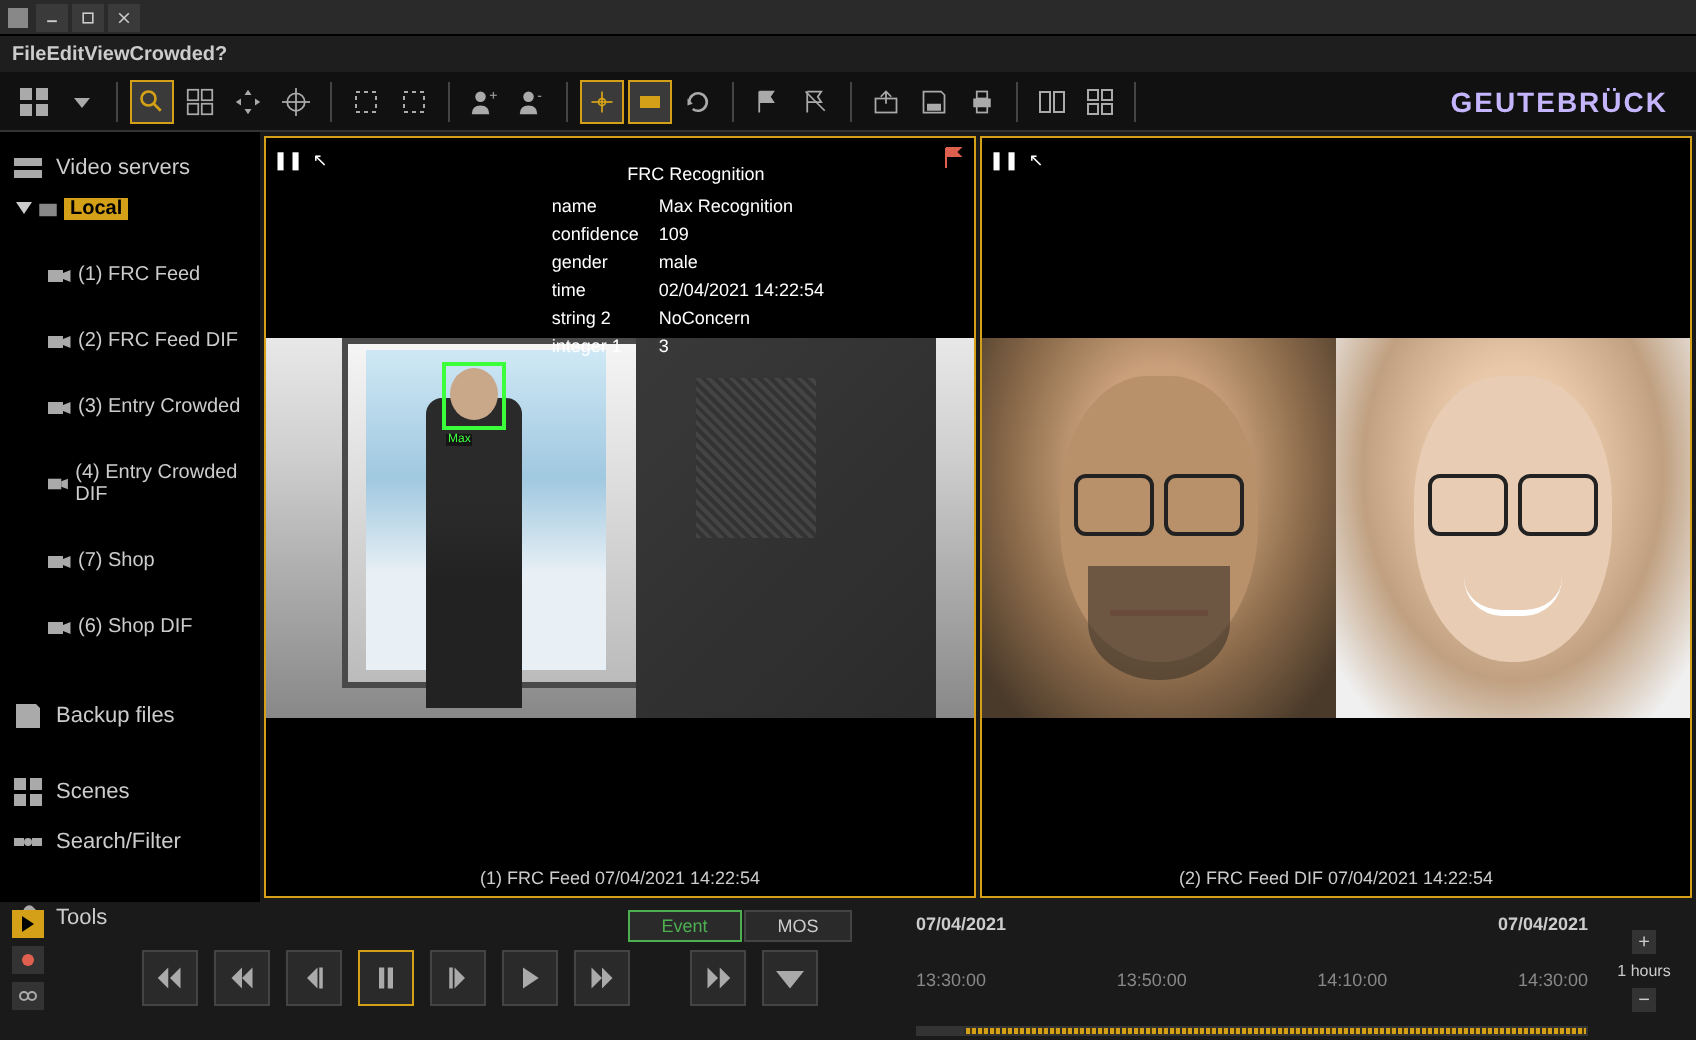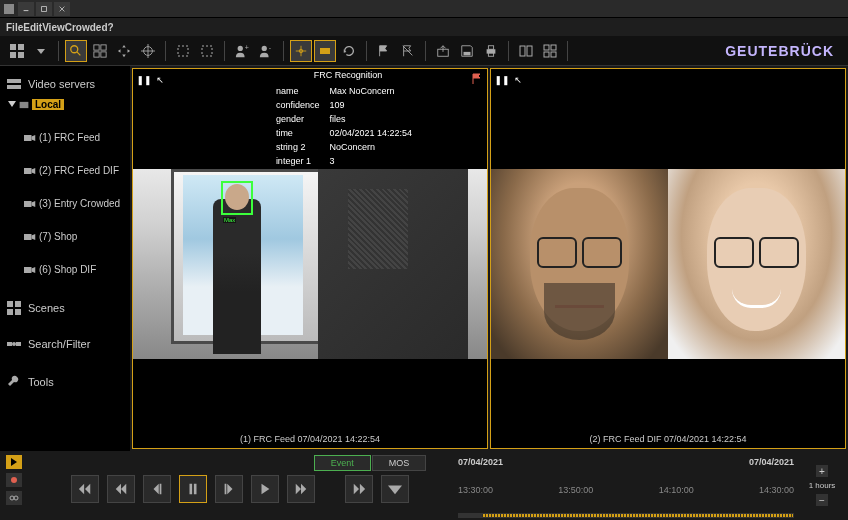--- a/index.html
+++ b/index.html
@@ -95,21 +95,21 @@
 }
 .panel-toolbar {
   position: absolute; top: 4px; left: 4px;
   display: flex; gap: 2px; z-index: 5;
 }
 .panel-toolbar .pbtn { width: 14px; height: 14px; font-size: 9px; cursor: pointer; color: #fff; display: flex; align-items: center; justify-content: center; }
 .panel-flag-tr { position: absolute; top: 4px; right: 4px; width: 12px; height: 12px; z-index: 5; }
 
 .overlay-info {
   position: absolute;
-  top: 0; right: 65px;
+  top: 12px; right: 65px;
   font-size: 9px;
   color: #fff;
   z-index: 6;
   line-height: 12px;
 }
 .overlay-info table td { padding-right: 8px; }
 .overlay-info .ov-title { text-align: center; margin-bottom: 2px; }
 
 .video-area {
   position: absolute;
@@ -443,41 +443,54 @@
             <rect x="0" y="1" width="10" height="8" fill="#aaa"></rect>
             <polygon points="10,3 15,1 15,9 10,7" fill="#aaa"></polygon>
           </svg>
           <span>(3) Entry Crowded</span>
         </div>
       <div class="tree-child">
           <svg class="cam-icon" viewBox="0 0 16 10">
             <rect x="0" y="1" width="10" height="8" fill="#aaa"></rect>
             <polygon points="10,3 15,1 15,9 10,7" fill="#aaa"></polygon>
           </svg>
-          <span>(7) Shop</span>
+          <span>(4) Entry Crowded DIF</span>
         </div>
       <div class="tree-child">
           <svg class="cam-icon" viewBox="0 0 16 10">
             <rect x="0" y="1" width="10" height="8" fill="#aaa"></rect>
             <polygon points="10,3 15,1 15,9 10,7" fill="#aaa"></polygon>
           </svg>
+          <span>(7) Shop</span>
+        </div>
+      <div class="tree-child">
+          <svg class="cam-icon" viewBox="0 0 16 10">
+            <rect x="0" y="1" width="10" height="8" fill="#aaa"></rect>
+            <polygon points="10,3 15,1 15,9 10,7" fill="#aaa"></polygon>
+          </svg>
           <span>(6) Shop DIF</span>
         </div>
     </div>
 
+    <div class="sb-header" style="margin-top:20px">
+      <svg viewBox="0 0 16 16">
+          <path d="M2 2 L12 2 L14 4 L14 14 L2 14 Z" fill="#aaa"></path>
+        </svg>
+      <span>Backup files</span>
+    </div>
     <div class="sb-header" style="margin-top:14px">
       <svg viewBox="0 0 16 16">
           <rect x="1" y="1" width="6" height="6" fill="#aaa"></rect>
           <rect x="9" y="1" width="6" height="6" fill="#aaa"></rect>
           <rect x="1" y="9" width="6" height="6" fill="#aaa"></rect>
           <rect x="9" y="9" width="6" height="6" fill="#aaa"></rect>
         </svg>
       <span>Scenes</span>
     </div>
-    <div class="sb-header" style="margin-top:12px">
+    <div class="sb-header" style="margin-top:1px">
       <svg viewBox="0 0 16 16">
           <rect x="1" y="6" width="5" height="4" fill="#aaa"></rect>
           <rect x="10" y="6" width="5" height="4" fill="#aaa"></rect>
           <circle cx="8" cy="8" r="2" fill="#aaa"></circle>
         </svg>
       <span>Search/Filter</span>
     </div>
     <div class="sb-header" style="margin-top:14px">
       <svg viewBox="0 0 16 16">
           <path d="M10 2 A3 3 0 0 0 6 6 L2 10 L4 12 L8 8 A3 3 0 0 0 12 4 Z" fill="#aaa"></path>
@@ -497,29 +510,29 @@
         <svg viewBox="0 0 12 12">
             <path d="M2 1 L2 11 M2 1 L9 1 L7 3 L9 5 L2 5" fill="#e06050" stroke="#e06050"></path>
           </svg>
       </div>
       <div class="overlay-info">
         <div class="ov-title">FRC Recognition</div>
         <table>
           <tbody>
               <tr>
                 <td>name</td>
-                <td>Max NoConcern</td>
+                <td>Max Recognition</td>
               </tr>
           <tr>
                 <td>confidence</td>
                 <td>109</td>
               </tr>
           <tr>
                 <td>gender</td>
-                <td>files</td>
+                <td>male</td>
               </tr>
           <tr>
                 <td>time</td>
                 <td>02/04/2021 14:22:54</td>
               </tr>
           <tr>
                 <td>string 2</td>
                 <td>NoConcern</td>
               </tr>
           <tr>

